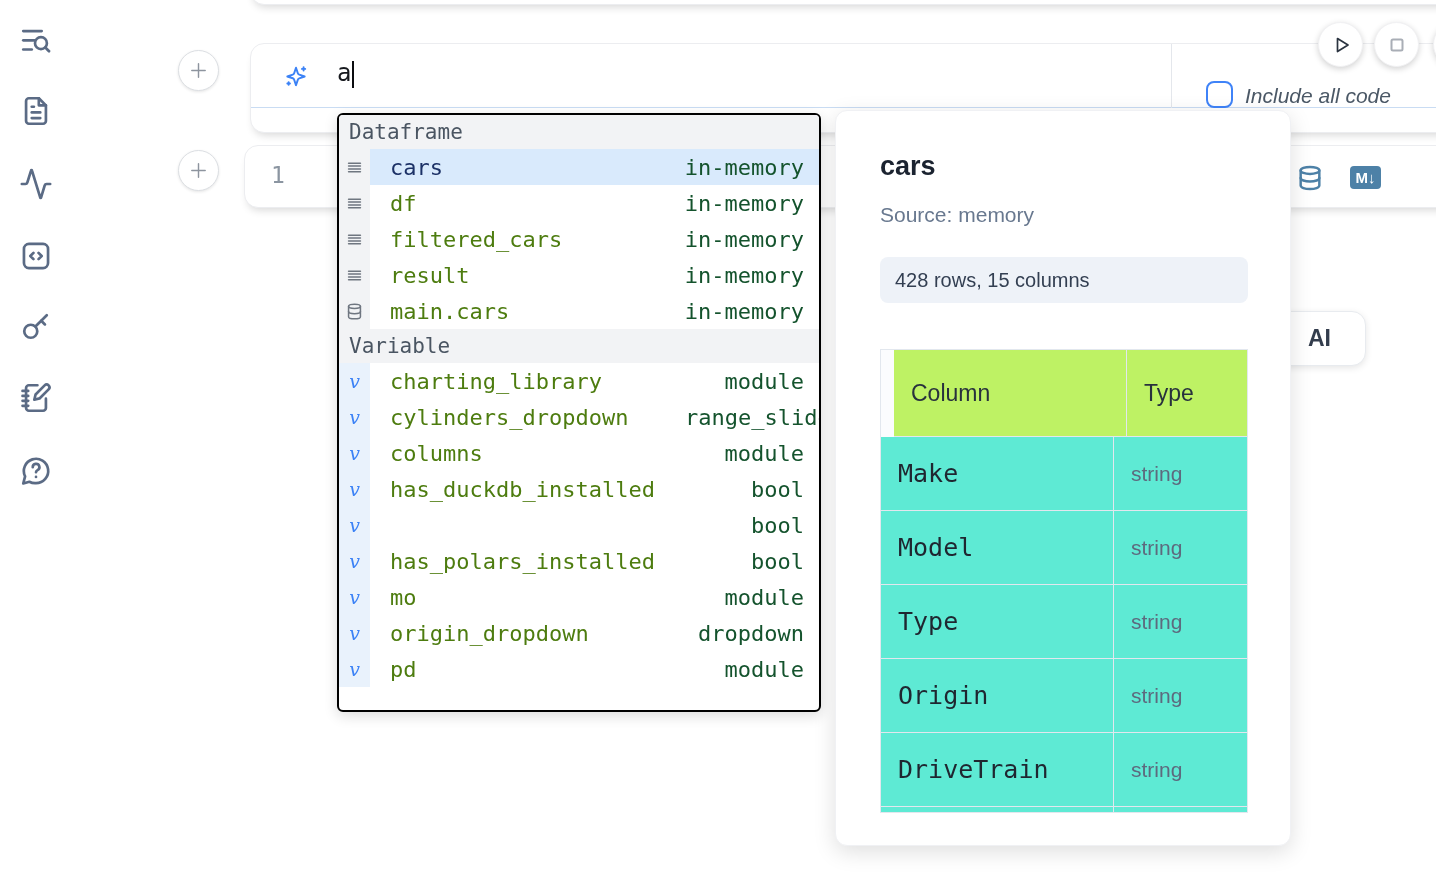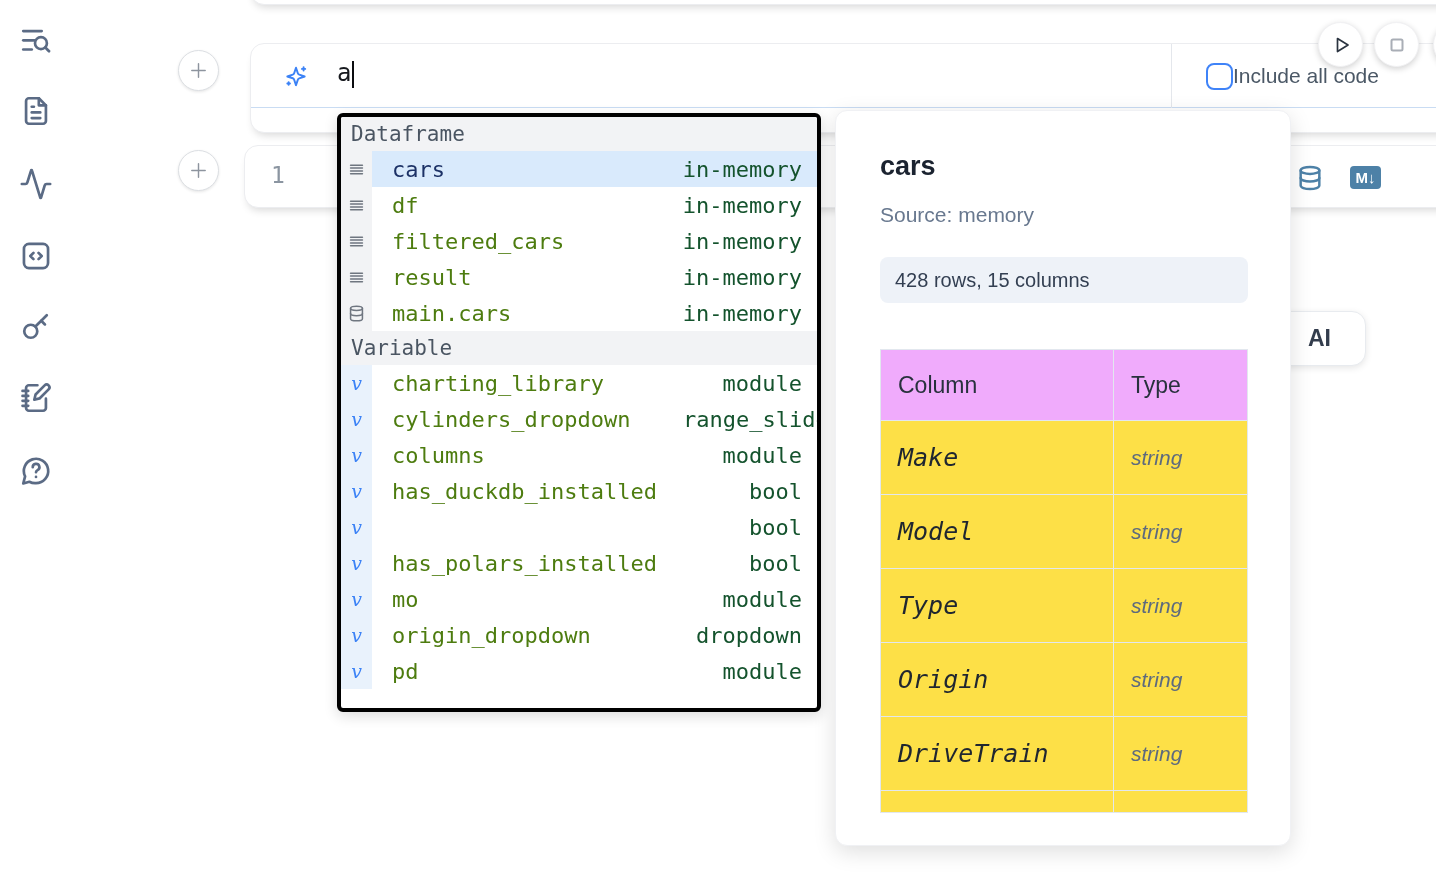--- a/index.html
+++ b/index.html
@@ -22,21 +22,21 @@
   .ai-cell   { left:250px; top:43px;  width:1210px; height:90px; }
   .code-cell { left:244px; top:145px; width:1216px; height:63px; }
 
   .prompt-row { position:absolute; left:0; top:0; right:0; height:64px;
                 border-bottom:1px solid #c9dcf3; display:flex; align-items:center; }
   .sparkle { position:absolute; left:32px; top:20px; width:26px; height:26px; color:#3b82f6; }
   .sparkle svg { width:26px; height:26px; }
   .prompt-text { position:absolute; left:86px; top:15px; font-size:24px; color:#16181d; }
   .caret { display:inline-block; width:2px; height:27px; background:#0c0d10; vertical-align:middle; margin-left:1px; }
   .ai-divider { position:absolute; left:920px; top:0; width:1px; height:64px; background:#e4e7ec; }
-  .include-wrap { position:absolute; left:955px; top:0; height:64px; display:flex; align-items:center; gap:0; }
+  .include-wrap { position:absolute; left:955px; top:0; height:64px; display:flex; align-items:flex-end; gap:12px;font-style:italic; }
   .checkbox { width:27px; height:27px; border:2px solid #3f83f8; border-radius:8px; background:#fff; cursor:pointer; }
   .include-label { font-size:21px; color:#4b5866; }
 
   
   .circle-btn { position:absolute; width:45px; height:45px; border-radius:50%; background:#fff;
                 border:1px solid #f1f1f3; box-shadow:0 2px 6px rgba(0,0,0,0.18);
                 display:flex; align-items:center; justify-content:center; cursor:pointer; }
   .circle-btn svg { width:24px; height:24px; }
   .add-btn { position:absolute; width:41px; height:41px; border-radius:50%; background:#fff;
              border:1px solid #dcdfe3; box-shadow:0 1px 3px rgba(0,0,0,0.10);
@@ -47,21 +47,21 @@
   .line-no { position:absolute; left:26px; top:16px; font-size:23px; color:#8b95a1; }
   .cell-toolbar { position:absolute; right:78px; top:0; height:63px; display:flex; align-items:center; gap:26px; }
   .db-btn { width:28px; height:32px; color:#4d81a7; cursor:pointer; }
   .db-btn svg { width:28px; height:32px; }
   .md-badge { min-width:31px; height:23px; background:#4d81a7; color:#fff; border-radius:4px;
               font-weight:bold; font-size:15px; display:flex; align-items:center; justify-content:center;
               cursor:pointer; letter-spacing:0; padding:0 3px; }
 
   
   .completion { position:absolute; left:337px; top:113px; width:484px; height:599px;
-                background:#fff; border:4px solid #000000; border-radius:6px;
+                background:#fff; border:2px solid #000000; border-radius:6px;
                 box-shadow:0 4px 14px rgba(0,0,0,0.14); overflow:hidden; z-index:5;
                 font-family:"DejaVu Sans Mono", monospace; }
   .comp-header { height:34px; background:#f2f3f5; color:#4a5562; font-size:21px;
                  display:flex; align-items:center; padding-left:10px; }
   .comp-row { height:36px; display:flex; align-items:stretch; cursor:pointer; }
   .comp-gutter { width:31px; flex:0 0 31px; background:#f2f3f5; display:flex; align-items:center; justify-content:center; }
   .comp-gutter.var { background:#e9f2fc; }
   .comp-gutter svg { width:19px; height:19px; color:#6f7680; }
   .var-glyph { font-family:"DejaVu Serif", serif; font-style:italic; color:#3b82f6; font-size:19px; line-height:1; }
   .comp-body { flex:1; display:flex; align-items:center; padding:0 15px 0 20px; overflow:hidden; }
@@ -75,22 +75,22 @@
   .panel { position:absolute; left:835px; top:110px; width:456px; height:736px; background:#fff;
            border:1px solid #f0f1f4; border-radius:12px; box-shadow:0 6px 22px rgba(0,0,0,0.13); z-index:6; }
   .panel-title { position:absolute; left:44px; top:40px; font-size:27px; font-weight:bold; color:#1b2330; }
   .panel-source { position:absolute; left:44px; top:92px; font-size:21px; color:#68788f; }
   .panel-badge { position:absolute; left:44px; top:146px; width:368px; height:46px; background:#eef2f8;
                  border-radius:8px; display:flex; align-items:center; padding-left:15px;
                  font-size:20px; color:#333f52; }
   .panel-tablewrap { position:absolute; left:44px; top:238px; width:368px; height:464px;
                      border:1px solid #e2e7ee; overflow:hidden; background:#fbfcfe; }
   .ptr { display:flex; border-bottom:1px solid #e2e7ee; }
-  .ptr-head { height:71px; background:#f0abfc; }
-  .ptr-row { height:74px; background:#fde047;font-style:italic; }
+  .ptr-head { height:87px; background:#bef264;margin-left:13px; }
+  .ptr-row { height:74px; background:#5eead4; }
   .ptc { display:flex; align-items:center; padding-left:17px; }
   .ptc-1 { width:233px; border-right:1px solid #e2e7ee; }
   .ptc-2 { flex:1; }
   .pth { font-size:23px; color:#28313d; }
   .pcell-name { font-family:"DejaVu Sans Mono", monospace; font-size:25px; color:#1f2630; }
   .pcell-type { font-size:21px; color:#5d6a7e; }
 
   
   .gen-ai { position:absolute; left:1140px; top:311px; width:226px; height:55px; background:#fff;
             border:1px solid #e8ebef; border-radius:14px; box-shadow:0 2px 7px rgba(0,0,0,0.10);

